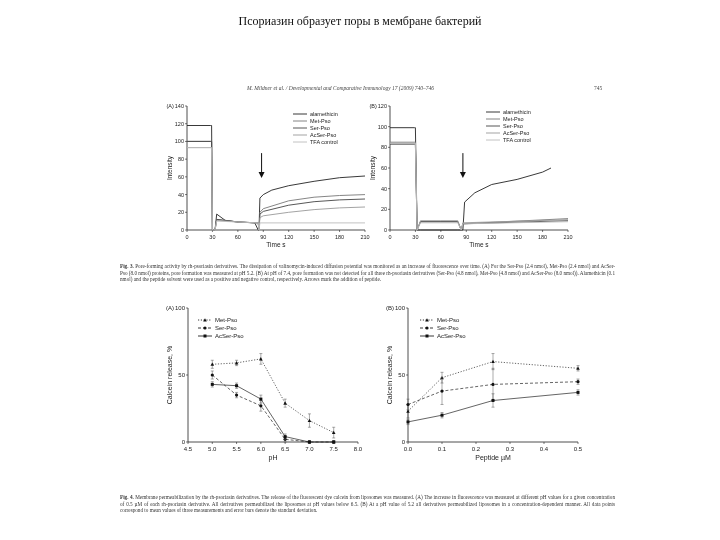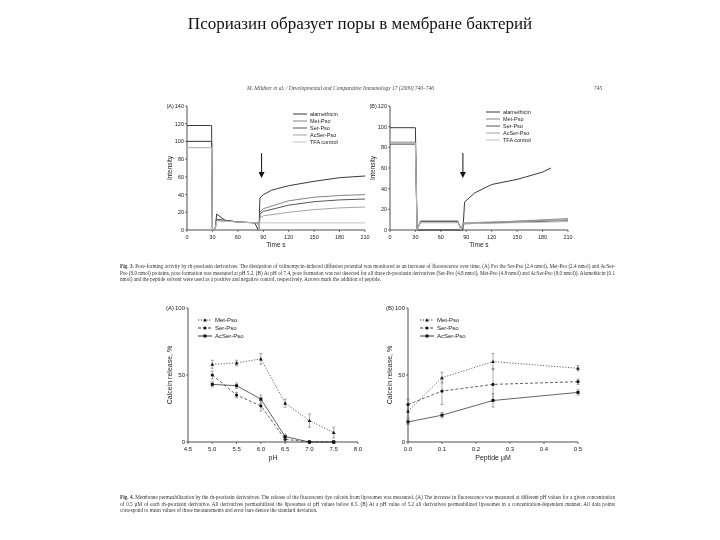--- a/index.html
+++ b/index.html
@@ -1,17 +1,17 @@
 <!DOCTYPE html>
 <html><head>
 <meta charset="utf-8">
 <style>
   html, body { margin:0; padding:0; background:#ffffff; }
   body { width:720px; height:540px; position:relative; overflow:hidden; font-family:"Liberation Serif", serif; color:#111; }
-  .slide-title { position:absolute; left:0; width:720px; top:14px; text-align:center; font-size:17px; font-family:"Liberation Serif", serif; color:#111; }
+  .slide-title { position:absolute; left:0; width:720px; top:14px; text-align:center; font-size:12px; font-family:"Liberation Serif", serif; color:#111; }
   .running-head { position:absolute; top:85px; left:247px; font-size:5.5px; font-style:italic; color:#444; font-family:"Liberation Serif", serif; }
   .page-no { position:absolute; top:85px; left:594px; font-size:5.5px; color:#444; }
   .caption { position:absolute; font-size:5.2px; line-height:6.6px; color:#333; font-family:"Liberation Serif", serif; text-align:justify; }
   .caption b { font-weight:bold; }
   .cap3 { left:120px; top:263px; width:495px; }
   .cap4 { left:120px; top:494px; width:495px; }
   svg text { font-family:"Liberation Sans", sans-serif; fill:#222; }
 </style>
 </head>
 <body>

